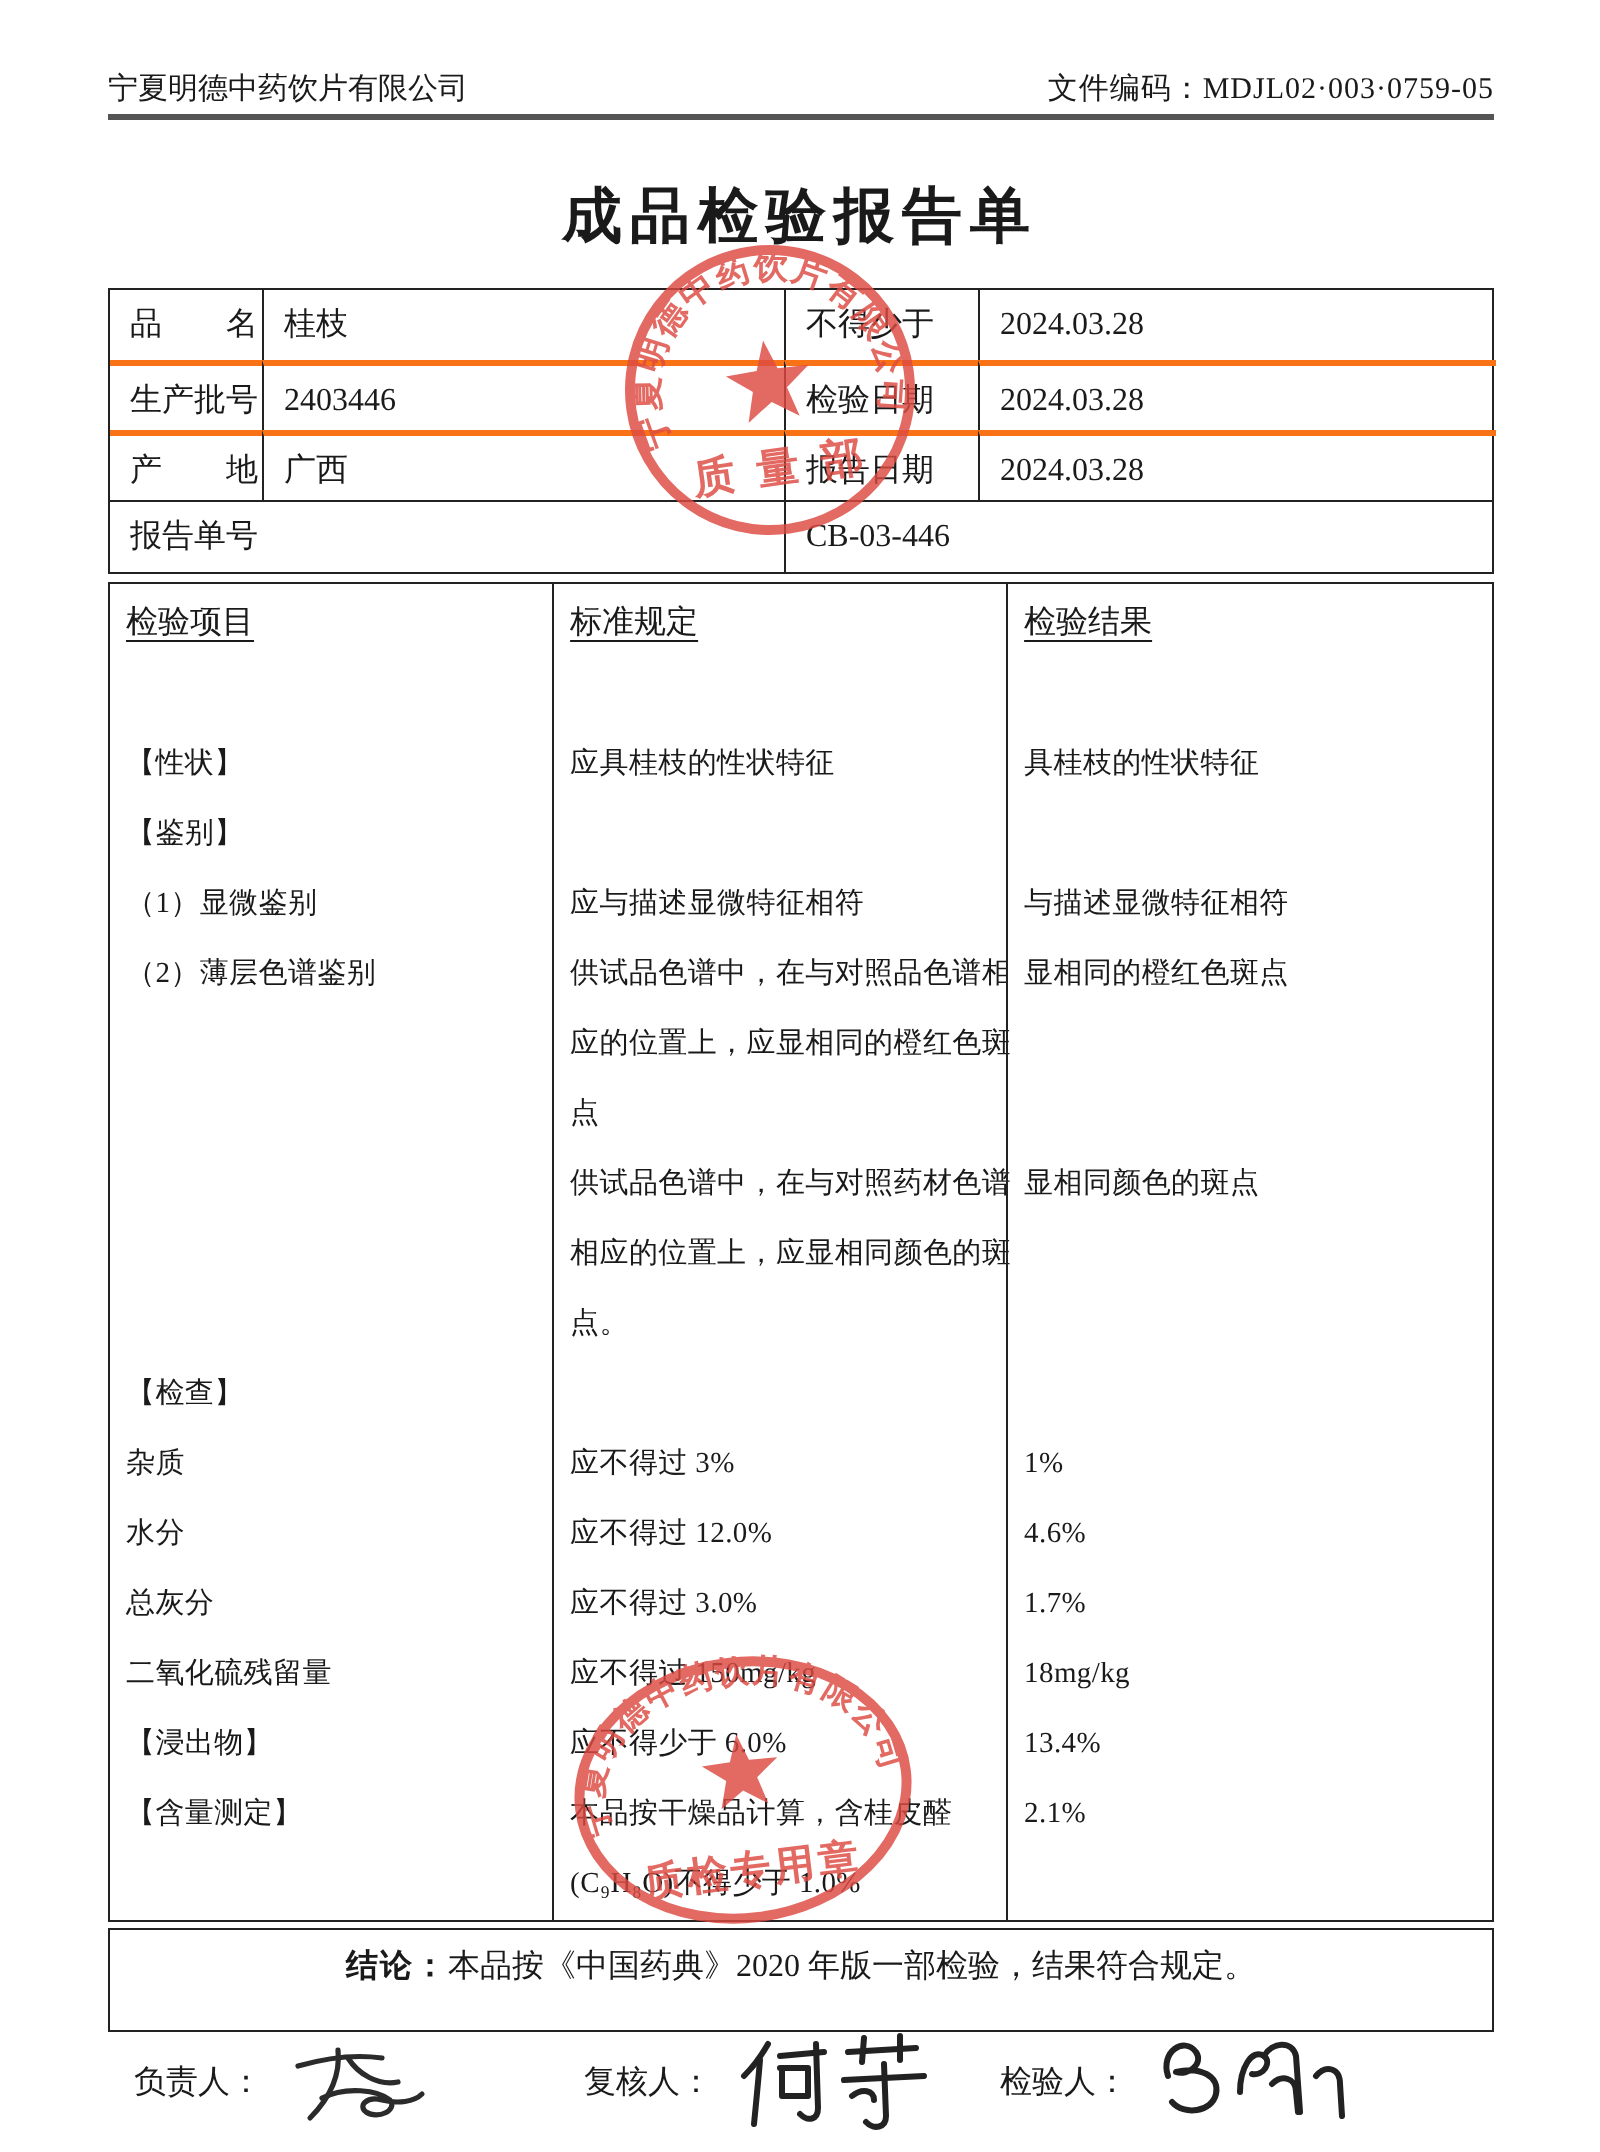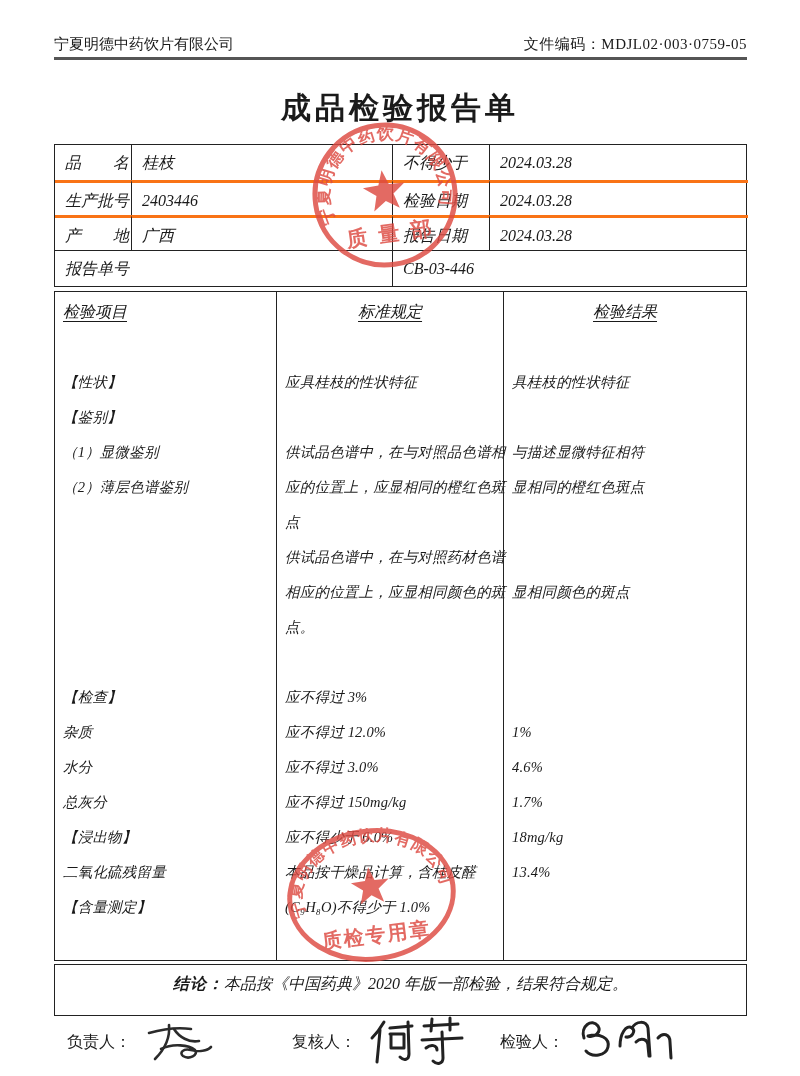--- a/index.html
+++ b/index.html
@@ -11,40 +11,40 @@
   .doc-header{position:absolute;left:54px;top:30px;width:693px;height:24px;
     border-bottom:3px solid #555;display:flex;justify-content:space-between;
     align-items:flex-end;font-size:15px;padding-bottom:3px;}
   .doc-header .right{letter-spacing:.5px;}
 
   
   .report-title{position:absolute;left:0;top:88px;width:800px;text-align:center;
     font-size:30px;font-weight:bold;letter-spacing:4px;}
 
   
-  .tables{position:absolute;left:54px;top:144px;width:693px;font-style:italic;}
+  .tables{position:absolute;left:54px;top:144px;width:693px;}
   .info-grid{display:grid;grid-template-columns:76px 261px 97px 259px;
     border:1px solid #222;box-sizing:border-box;}
   .report-grid{display:grid;grid-template-columns:337px 356px;
     border:1px solid #222;border-top:none;box-sizing:border-box;}
   .icell{height:35px;line-height:35px;font-size:16px;padding-left:10px;
     white-space:nowrap;box-sizing:border-box;overflow:visible;}
   .icell.bt{border-top:3px solid #f97316;}
   .icell.bl{border-left:1px solid #222;}
 
   
   .main-table{display:flex;border:1px solid #222;box-sizing:border-box;
     margin-top:4px;height:670px;}
   .main-col{box-sizing:border-box;padding:2px 8px 0 8px;}
   .main-col.c0{width:222px;}
   .main-col.c1{width:227px;border-left:1px solid #222;}
   .main-col.c2{width:244px;border-left:1px solid #222;}
   .mhead{height:36px;line-height:36px;font-size:16px;}
   .mhead span{text-decoration:underline;text-underline-offset:4px;}
-  .c1 .mhead,.c2 .mhead{text-align:center;}
+  .c1 .mhead,.c2 .mhead{text-align:left;}
   .mline{height:35px;line-height:35px;font-size:14.5px;white-space:nowrap;
     letter-spacing:.2px;}
 
   
   .conclusion{border:1px solid #222;box-sizing:border-box;margin-top:3px;
     height:52px;line-height:38px;text-align:center;font-size:16px;}
   .conclusion b{letter-spacing:1px;}
 
   
   .signatures{position:absolute;left:54px;top:1014px;width:693px;height:60px;}
@@ -101,30 +101,31 @@
           <div class="mline">（2）薄层色谱鉴别</div>
           <div class="mline"></div>
           <div class="mline"></div>
           <div class="mline"></div>
           <div class="mline"></div>
           <div class="mline"></div>
           <div class="mline">【检查】</div>
           <div class="mline">杂质</div>
           <div class="mline">水分</div>
           <div class="mline">总灰分</div>
+          <div class="mline">二氧化硫残留量</div>
           <div class="mline">【浸出物】</div>
-          <div class="mline">二氧化硫残留量</div>
           <div class="mline">【含量测定】</div>
           <div class="mline"></div>
         </div>
       <div class="main-col c1">
         <div class="mhead"><span>标准规定</span></div>
       <div class="mline"></div>
           <div class="mline">应具桂枝的性状特征</div>
           <div class="mline"></div>
+          <div class="mline">应与描述显微特征相符</div>
           <div class="mline">供试品色谱中，在与对照品色谱相</div>
           <div class="mline">应的位置上，应显相同的橙红色斑</div>
           <div class="mline">点</div>
           <div class="mline">供试品色谱中，在与对照药材色谱</div>
           <div class="mline">相应的位置上，应显相同颜色的斑</div>
           <div class="mline">点。</div>
           <div class="mline"></div>
           <div class="mline">应不得过 3%</div>
           <div class="mline">应不得过 12.0%</div>
           <div class="mline">应不得过 3.0%</div>
@@ -144,20 +145,21 @@
           <div class="mline"></div>
           <div class="mline">显相同颜色的斑点</div>
           <div class="mline"></div>
           <div class="mline"></div>
           <div class="mline"></div>
           <div class="mline">1%</div>
           <div class="mline">4.6%</div>
           <div class="mline">1.7%</div>
           <div class="mline">18mg/kg</div>
           <div class="mline">13.4%</div>
+          <div class="mline">2.1%</div>
           <div class="mline"></div>
         </div>
     </div>
 
     <div class="conclusion">
       <b>结论：</b><span>本品按《中国药典》2020 年版一部检验，结果符合规定。</span>
     </div>
   </div>
 
   <div class="signatures">

